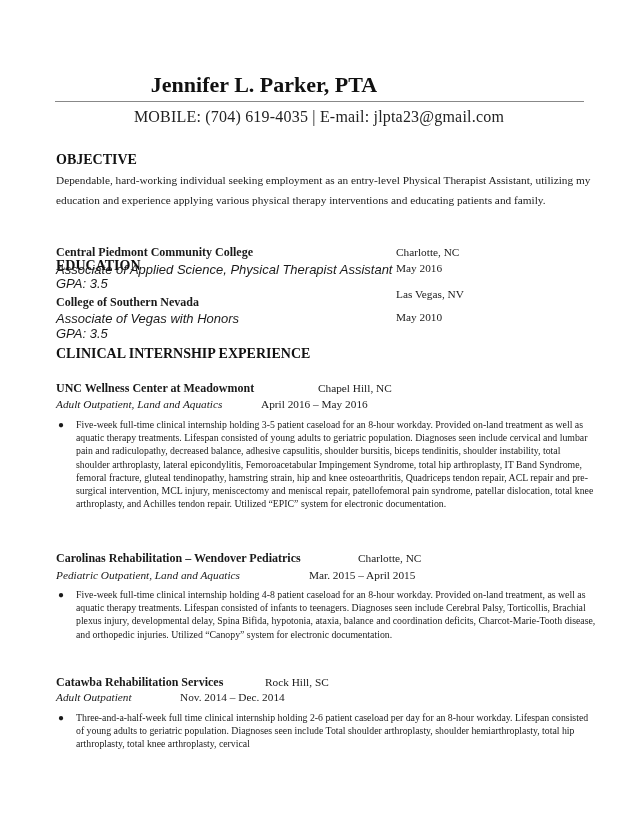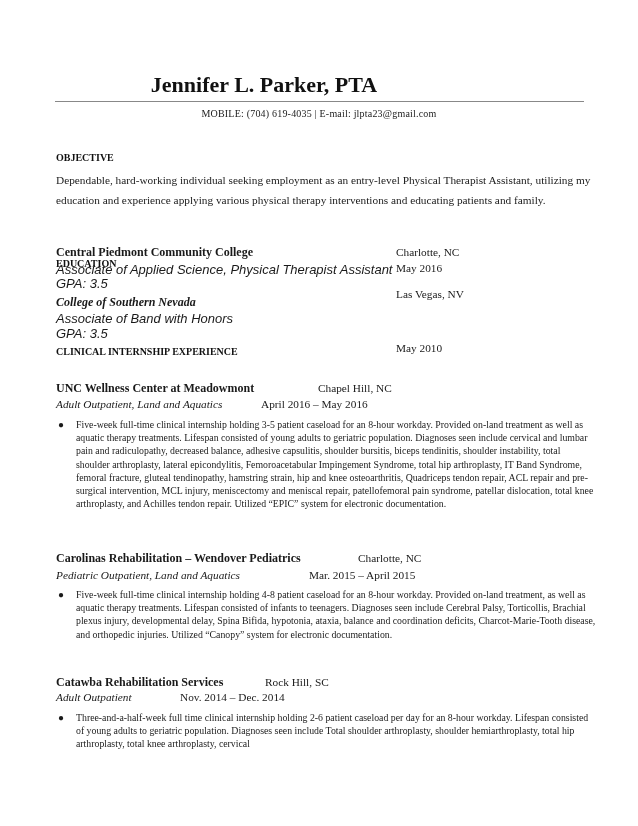--- a/index.html
+++ b/index.html
@@ -1,20 +1,20 @@
 <!DOCTYPE html>
 <html><head>
 <meta charset="utf-8">
 <style>
   html, body { margin: 0; padding: 0; }
   body { width: 638px; height: 826px; background: #ffffff; overflow: hidden; position: relative; font-family: "Liberation Serif", "DejaVu Serif", serif; color: #1a1a1a; }
   .name { position: absolute; top: 72px; left: 0; width: 528px; text-align: center; font-size: 22px; font-weight: bold; color: #111; }
   .rule { position: absolute; top: 101px; left: 55px; width: 529px; height: 1px; background: #888; }
-  .contact { position: absolute; top: 108px; left: 0; width: 638px; text-align: center; font-size: 10px; color: #222; letter-spacing: 0.2px; }
-  .sec { position: absolute; left: 56px; font-weight: bold; font-size: 10px; color: #111; }
+  .contact { position: absolute; top: 108px; left: 0; width: 638px; text-align: center; font-size: 16px; color: #222; letter-spacing: 0.2px; }
+  .sec { position: absolute; left: 56px; font-weight: bold; font-size: 14px; color: #111; }
   .para { position: absolute; left: 56px; width: 540px; font-size: 11.3px; line-height: 20px; }
   .row { position: absolute; left: 56px; font-size: 11.3px; white-space: nowrap; }
   .b { font-weight: bold; font-size: 12px; }
   .i { font-style: italic; }
   .sans-i { font-family: "Liberation Sans", sans-serif; font-style: italic; font-size: 13px; }
   .right { position: absolute; left: 396px; font-size: 11.3px; white-space: nowrap; }
   .bullet-wrap { position: absolute; left: 76px; width: 520px; font-size: 9.8px; line-height: 13.2px; }
   .bullet-dot { position: absolute; left: -18px; top: 0; font-size: 10px; }
 </style>
 </head>
@@ -32,24 +32,24 @@
 
   <div>
     <div class="row b" style="top:245px;">Central Piedmont Community College</div>
     <div class="right" style="top:246px;">Charlotte, NC</div>
     <div class="row sans-i" style="top:262px;">Associate of Applied Science, Physical Therapist Assistant</div>
     <div class="right" style="top:262px;">May 2016</div>
     <div class="row sans-i" style="top:276px;">GPA: 3.5</div>
   </div>
 
   <div>
-    <div class="row b" style="top:295px;font-style:italic;">College of Southern Nevada</div>
+    <div class="row b" style="top:295px;">College of Southern Nevada</div>
     <div class="right" style="top:288px;text-align:center;">Las Vegas, NV</div>
-    <div class="row sans-i" style="top:311px;">Associate of Band with Honors</div>
-    <div class="right" style="top:311px;margin-top:31px;">May 2010</div>
+    <div class="row sans-i" style="top:311px;">Associate of Vegas with Honors</div>
+    <div class="right" style="top:311px;">May 2010</div>
     <div class="row sans-i" style="top:326px;">GPA: 3.5</div>
   </div>
 
   <div class="sec" style="top:346px;">CLINICAL INTERNSHIP EXPERIENCE</div>
 
   <div>
     <div class="row b" style="top:381px;">UNC Wellness Center at Meadowmont</div>
     <div class="row" style="top:382px; left:318px;">Chapel Hill, NC</div>
     <div class="row i" style="top:398px;">Adult Outpatient, Land and Aquatics</div>
     <div class="row" style="top:398px; left:261px;">April 2016 – May 2016</div>

